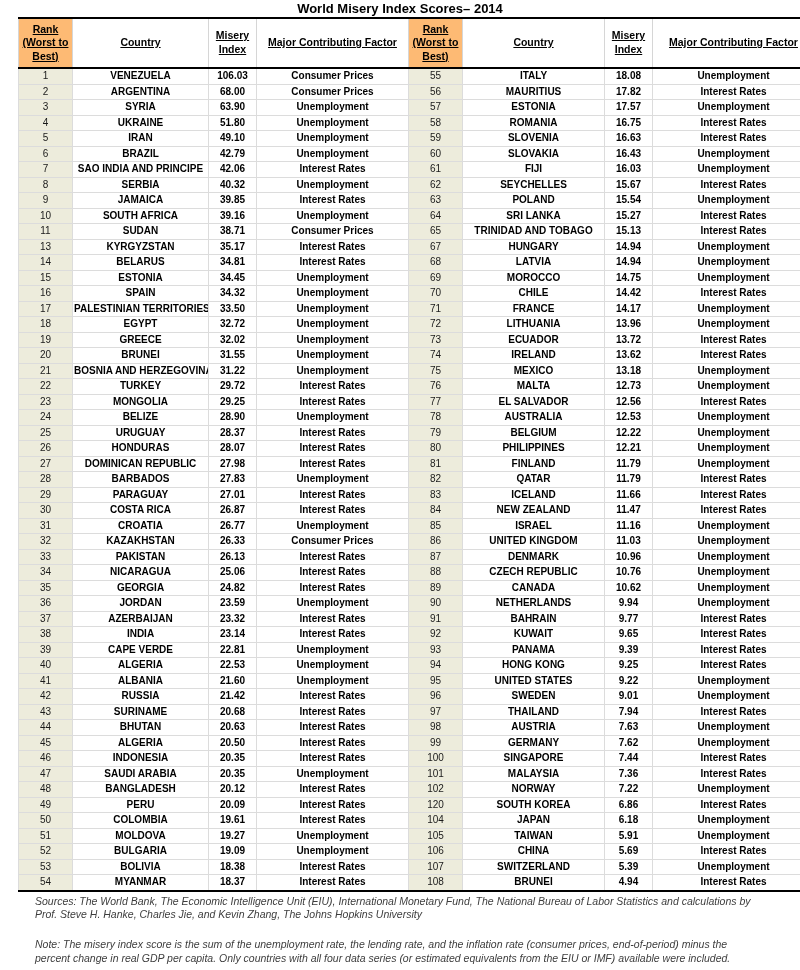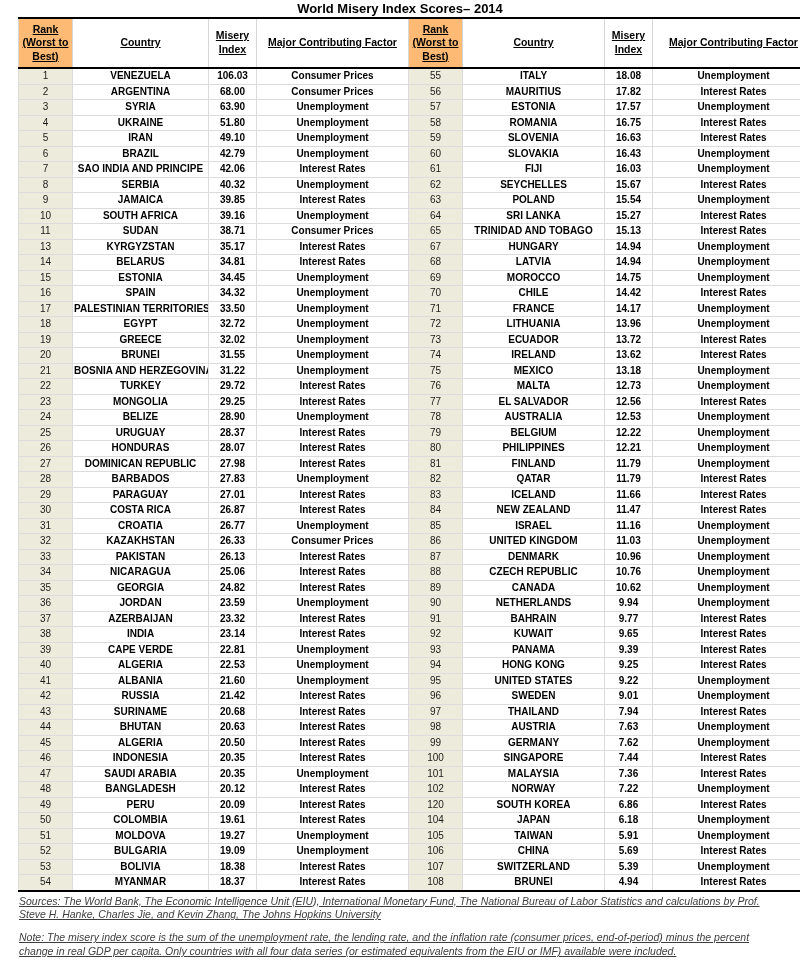--- a/index.html
+++ b/index.html
@@ -65,21 +65,21 @@
     font-weight: normal;
     color: #1a1a1a;
   }
   .footer {
     font-style: italic;
     font-size: 10.5px;
     line-height: 1.32;
     color: #3d3d3d;
     padding: 0 1px;
   }
-  .footer p { margin: 0; text-decoration: underline; }
+  .footer p { margin: 16px; }
   .footer .sources { margin-top: 3px; }
   .footer .note { margin-top: 9px; }
 </style>
 </head>
 <body>
 
 <div class="page">
 
   <div class="title">World Misery Index Scores– 2014</div>
 

